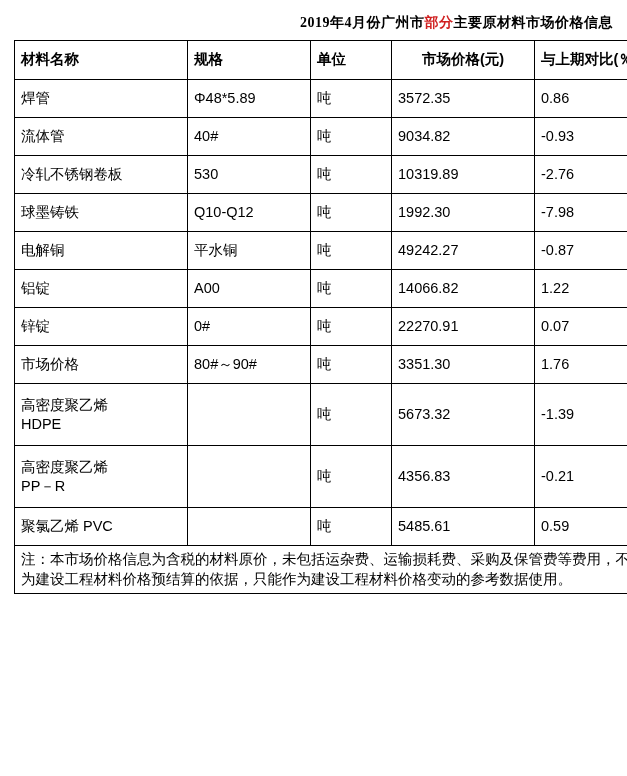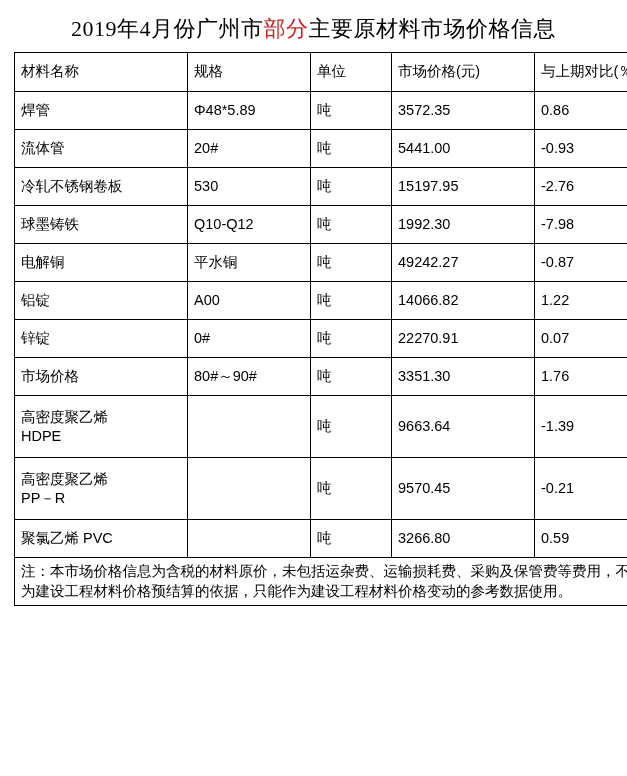--- a/index.html
+++ b/index.html
@@ -15,24 +15,24 @@
     overflow: hidden;
   }
   .page {
     position: relative;
     width: 627px;
     height: 776px;
     box-sizing: border-box;
     padding: 10px 14px 0 14px;
   }
   .title {
-    text-align: center;
+    text-align: right;
     font-family: "Liberation Serif", serif;
-    font-weight: normal;
-    font-size: 22px;
+    font-weight: bold;
+    font-size: 14px;
     letter-spacing: 0.5px;
     padding: 4px 0 8px 0;
     white-space: nowrap;
   }
   .title .hl {
     color: #d02020;
   }
   table.price-table {
     border-collapse: collapse;
     width: 598px;
@@ -44,27 +44,28 @@
     font-size: 14.5px;
     font-family: "Liberation Sans", sans-serif;
     font-weight: normal;
     padding: 4px 6px;
     vertical-align: middle;
     text-align: left;
     line-height: 1.35;
   }
   thead td.hdr {
     height: 30px;
+    font-weight: bold;
   }
   td.c-name   { width: 160px; }
   td.c-spec   { width: 110px; }
   td.c-unit   { width: 68px;  }
   td.c-price  { width: 130px; text-align: right; padding-right: 16px; }
   td.c-cmp    { width: 130px; }
-  td.hdr.c-price { text-align: left; padding-right: 6px; }
+  td.hdr.c-price { text-align: center; padding-right: 6px; }
   tbody tr { height: 38px; }
   tbody tr.tall { height: 62px; }
   tbody tr.tall td { vertical-align: middle; }
   .multiline {
     display: block;
     line-height: 1.3;
   }
   td.note {
     font-size: 14px;
     line-height: 1.85;
@@ -96,31 +97,31 @@
       <tr>
         <td class="c-name">焊管</td>
         <td class="c-spec">Φ48*5.89</td>
         <td class="c-unit">吨</td>
         <td class="c-price">3572.35</td>
         <td class="c-cmp">0.86</td>
       </tr>
 
       <tr>
         <td class="c-name">流体管</td>
-        <td class="c-spec">20#</td>
+        <td class="c-spec">40#</td>
         <td class="c-unit">吨</td>
-        <td class="c-price">5441.00</td>
+        <td class="c-price">9034.82</td>
         <td class="c-cmp">-0.93</td>
       </tr>
 
       <tr>
         <td class="c-name">冷轧不锈钢卷板</td>
         <td class="c-spec">530</td>
         <td class="c-unit">吨</td>
-        <td class="c-price">15197.95</td>
+        <td class="c-price">10319.89</td>
         <td class="c-cmp">-2.76</td>
       </tr>
 
       <tr>
         <td class="c-name">球墨铸铁</td>
         <td class="c-spec">Q10-Q12</td>
         <td class="c-unit">吨</td>
         <td class="c-price">1992.30</td>
         <td class="c-cmp">-7.98</td>
       </tr>
@@ -157,40 +158,40 @@
         <td class="c-cmp">1.76</td>
       </tr>
 
       <tr class="tall">
         <td class="c-name">
           <span class="multiline">高密度聚乙烯</span>
           <span class="multiline">HDPE</span>
         </td>
         <td class="c-spec"></td>
         <td class="c-unit">吨</td>
-        <td class="c-price">9663.64</td>
+        <td class="c-price">5673.32</td>
         <td class="c-cmp">-1.39</td>
       </tr>
 
       <tr class="tall">
         <td class="c-name">
           <span class="multiline">高密度聚乙烯</span>
           <span class="multiline">PP－R</span>
         </td>
         <td class="c-spec"></td>
         <td class="c-unit">吨</td>
-        <td class="c-price">9570.45</td>
+        <td class="c-price">4356.83</td>
         <td class="c-cmp">-0.21</td>
       </tr>
 
       <tr>
         <td class="c-name">聚氯乙烯  PVC</td>
         <td class="c-spec"></td>
         <td class="c-unit">吨</td>
-        <td class="c-price">3266.80</td>
+        <td class="c-price">5485.61</td>
         <td class="c-cmp">0.59</td>
       </tr>
 
       <tr>
         <td class="note" colspan="5">注：本市场价格信息为含税的材料原价，未包括运杂费、运输损耗费、采购及保管费等费用，不能作为建设工程材料价格预结算的依据，只能作为建设工程材料价格变动的参考数据使用。</td>
       </tr>
 
     </tbody>
   </table>
 </div>

